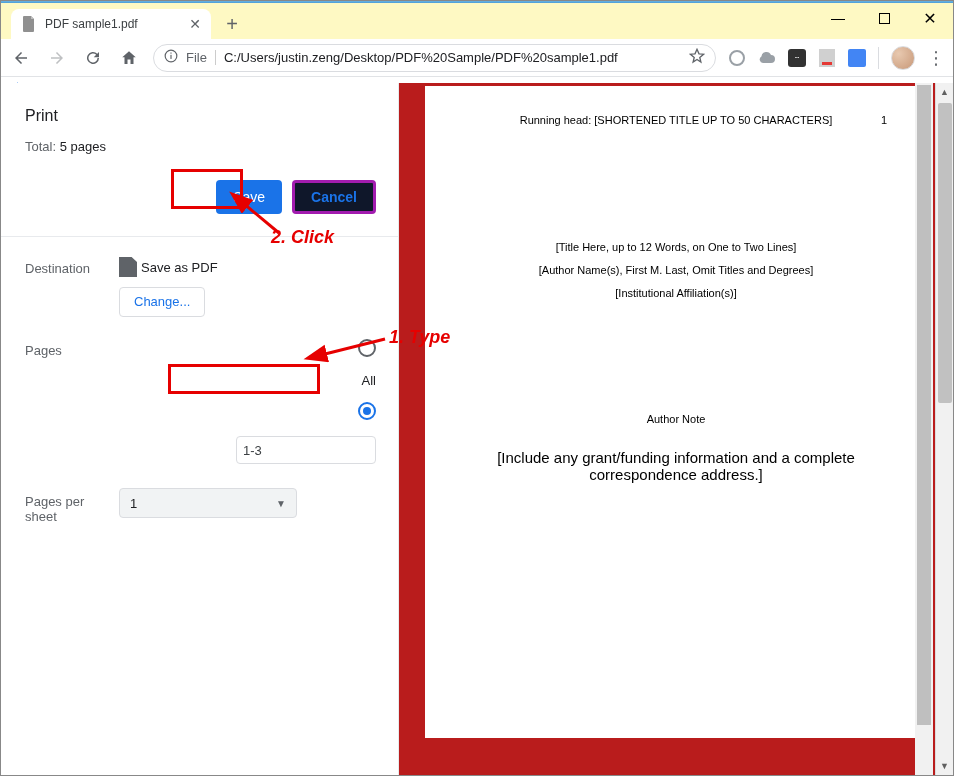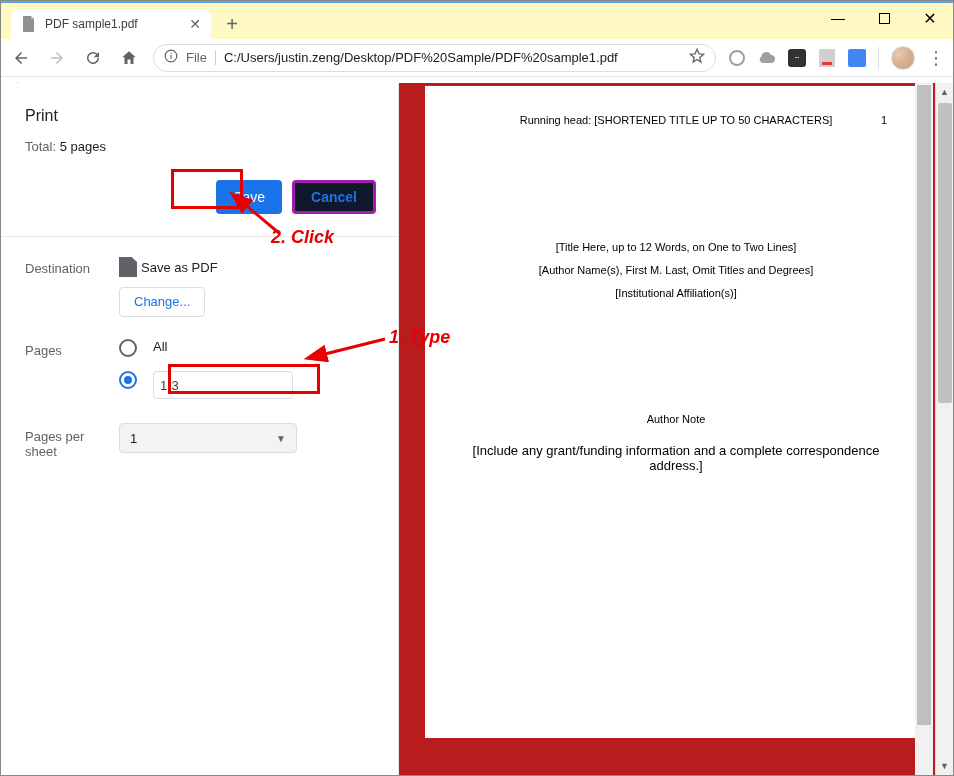--- a/index.html
+++ b/index.html
@@ -39,36 +39,36 @@
   .btn-cancel { background:#0f172a; color:#1a73e8; border:3px solid #a21caf;font-weight:bold;}
   .hl-save { position:absolute; border:3px solid #e60000; }
   .panel-sep { border-top:1px solid #e8eaed; margin:0 -22px 20px -24px;}
 
   .setting-row { display:flex; align-items:flex-start; margin-bottom:22px; gap:0; }
   .setting-label { width:94px; font-size:13px; color:#5f6368; padding-top:4px;}
   .setting-body { flex:1; font-size:13px; color:#202124;}
   .dest { display:flex; align-items:center; gap:4px;}
   .pdf-file-icon { width:18px; height:20px; background:#5f6368; clip-path: polygon(0 0, 70% 0, 100% 25%, 100% 100%, 0 100%); }
   .change-btn { margin-top:10px; display:inline-block; height:30px; padding:0 14px; border:1px solid #dadce0; border-radius:4px; color:#1a73e8; font-size:13px; line-height:28px;}
-  .radio-row { display:flex; align-items:flex-start; gap:16px; margin-bottom:14px;}
+  .radio-row { display:flex; align-items:flex-end; gap:16px; margin-bottom:14px;flex-direction:column;}
   .radio-outer { width:18px; height:18px; border-radius:50%; border:2px solid #5f6368; display:flex; align-items:center; justify-content:center;}
   .radio-outer.selected { border-color:#1a73e8;}
   .radio-dot { width:8px; height:8px; border-radius:50%; background:#1a73e8;}
   .pg-input { width:140px; height:28px; border:1px solid #dadce0; border-radius:4px; padding:0 6px; font-size:13px; color:#3c4043; background:#fff;}
   .pps-select { width:178px; height:30px; border:1px solid #dadce0; border-radius:4px; background:#f1f3f4; padding:0 10px; display:flex; align-items:center; justify-content:space-between; font-size:13px;}
   .caret-dn { font-size:10px; color:#5f6368;}
 
   
   .preview { flex:1; background:#b91c1c; display:flex; justify-content:center; padding:0; position:relative; overflow:hidden;}
   .page-prev { width:502px; height:652px; background:#fff; margin-top:3px; padding:28px 36px; font-family:"Times New Roman", serif; font-size:11px; color:#000; position:relative;}
   .running-head { font-size:11px; text-align:center;}
   .running-head .pg-num { position:absolute; right:40px; top:28px; }
   .doc-block { text-align:center; margin-top:110px; line-height:2.1; font-size:11px;}
   .author-note { text-align:center; margin-top:108px;}
-  .incl { text-align:center; font-size:13px; margin-top:18px;}
+  .incl { text-align:center; font-size:15px; margin-top:24px;}
 
   
   .vscroll { position:absolute; right:0; top:0; bottom:0; width:18px; background:#f1f1f1; border-left:1px solid #dcdcdc;}
   .vscroll .arrow { width:100%; height:18px; display:flex; align-items:center; justify-content:center; font-size:9px; color:#606060; }
   .vscroll .thumb { width:14px; margin:0 auto; background:#c1c1c1; height:60px; border-radius:2px;}
   .inner-vscroll { position:absolute; right:20px; top:0; bottom:0; width:18px; background:#f1f1f1;}
   .inner-vscroll .thumb2 { width:14px; margin:2px auto 0; height:640px; background:#bfbfbf; border-radius:0;}
 
   
   .ann-text { position:absolute; color:#e60000; font-weight:700; font-size:18px; font-style:italic; font-family:Arial,sans-serif;}

